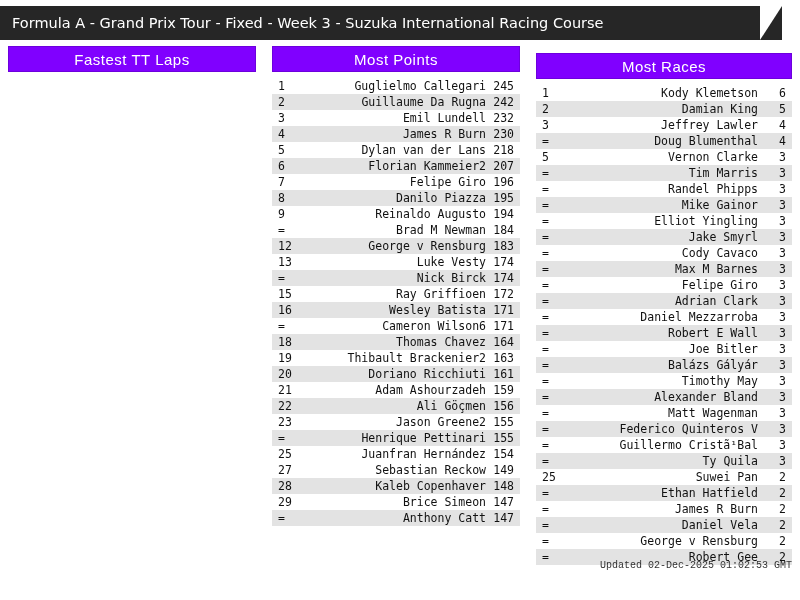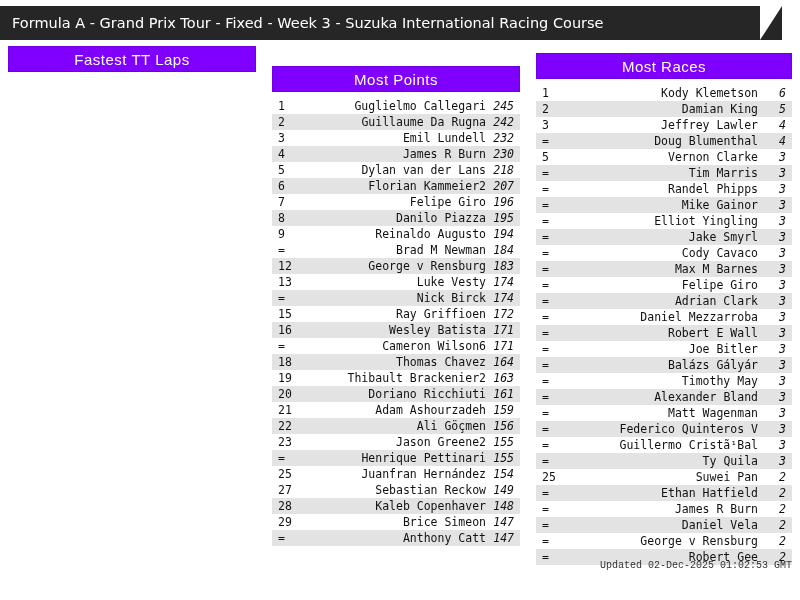--- a/index.html
+++ b/index.html
@@ -47,21 +47,21 @@
     font-size: 14.5px;
     white-space: nowrap;
   }
 
   
   .col {
     position: absolute;
     top: 46px;
   }
   .col-1 { left: 8px;   width: 248px; }
-  .col-2 { left: 272px; width: 248px; margin-top: 20px; }
+  .col-2 { left: 272px; width: 248px; }
   .col-3 { left: 536px; width: 256px; margin-top: 7px; }
 
   .col-header {
     height: 26px;
     background: #8000ff;
     color: #ffffff;
     text-align: center;
     line-height: 26px;
     font-family: Liberation Sans, sans-serif;
     font-size: 15px;
@@ -89,21 +89,20 @@
     text-align: left;
   }
   .c-name {
     padding-left: 6px !important;
     text-align: right;
   }
   .c-val {
     width: 34px;
     padding-right: 6px !important;
     text-align: right;
-    font-style: italic;
   }
   tr.alt td { background: #e3e3e3; }
   tr.plain td { background: transparent; }
 
   
   .footer {
     position: absolute;
     right: 8px; top: 560px;
     font-family: Liberation Mono, monospace;
     font-size: 10px;

